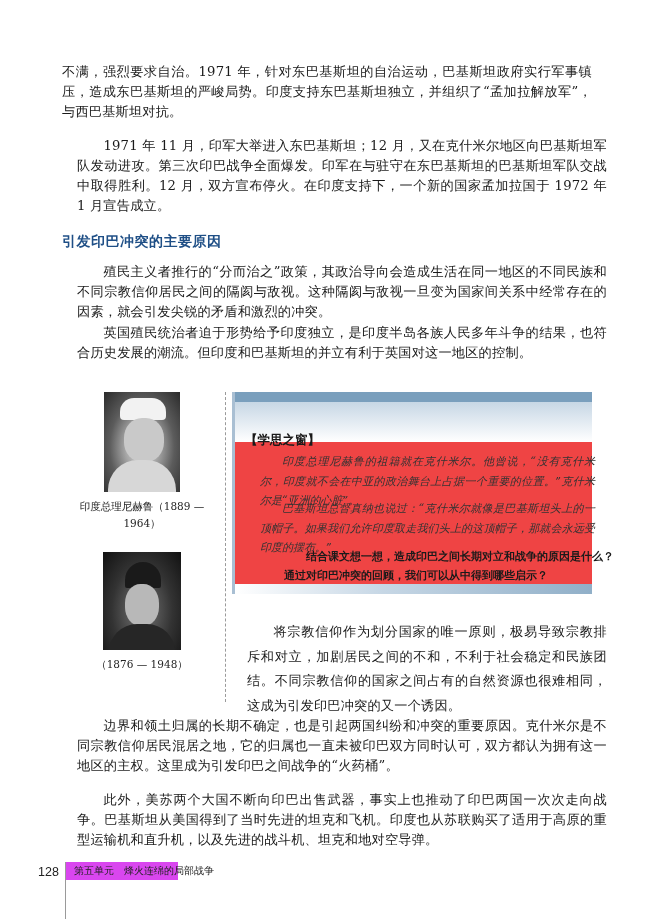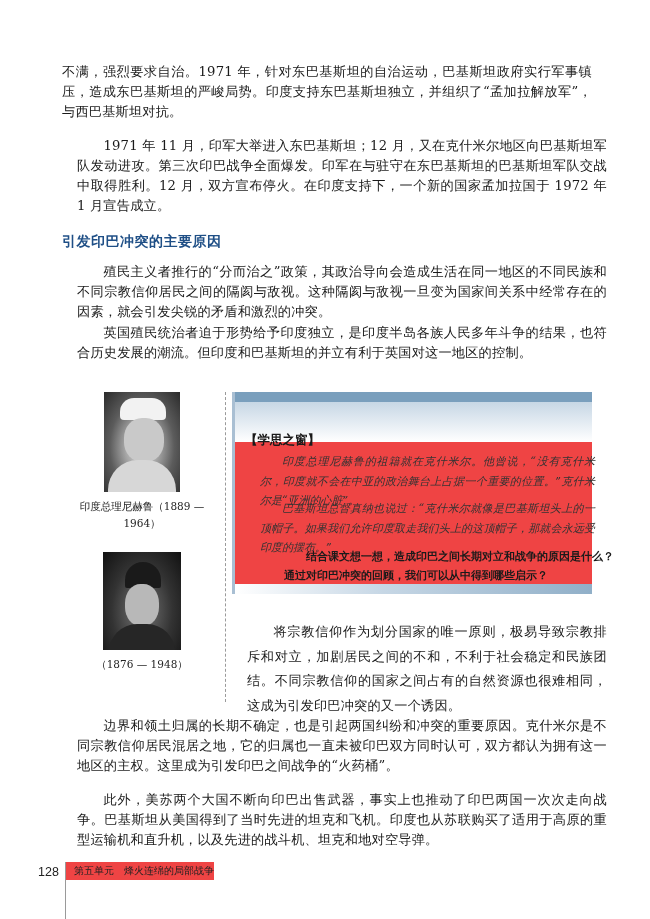--- a/index.html
+++ b/index.html
@@ -145,22 +145,22 @@
     .page-number {
       position: absolute; left: 38px; top: 865px;
       font-family: "Liberation Sans", "DejaVu Sans", sans-serif;
       font-size: 12.5px; color: #222; text-align: center;
     }
     .footer-rule {
       position: absolute; left: 65px; top: 862px; height: 57px;
       border-left: 1px solid #9a9a9a;
     }
     .footer-bar {
-      position: absolute; left: 66px; top: 862px; width: 148px; height: 18px;
-      background: #ef4444;
+      position: absolute; left: 66px; top: 862px; width: 112px; height: 18px;
+      background: #d946ef;
       font-family: "DejaVu Sans", "Liberation Sans", sans-serif;
       font-size: 10px; line-height: 18px;
       padding-left: 8px; color: #222;
       white-space: pre;
     }
   </style>
 </head>
 <body>
 
 <p class="para" style="top:62px;">不满，强烈要求自治。1971 年，针对东巴基斯坦的自治运动，巴基斯坦政府实行军事镇压，造成东巴基斯坦的严峻局势。印度支持东巴基斯坦独立，并组织了“孟加拉解放军”，与西巴基斯坦对抗。</p>

